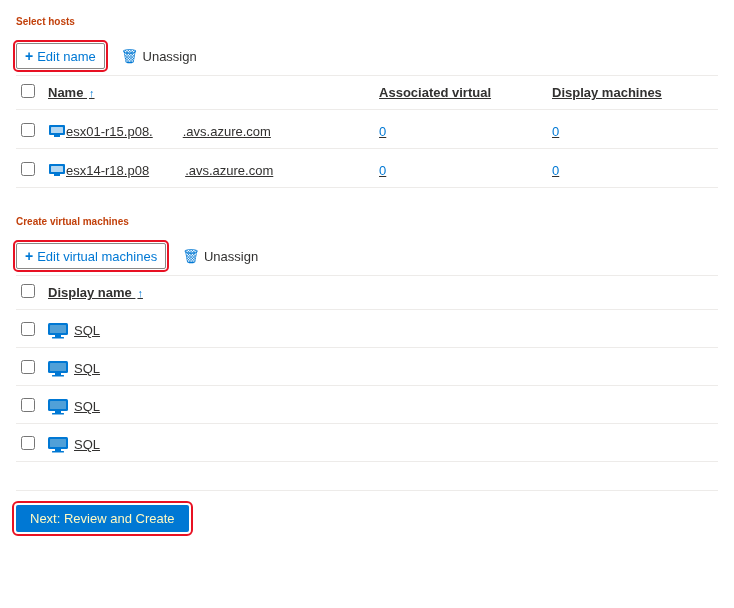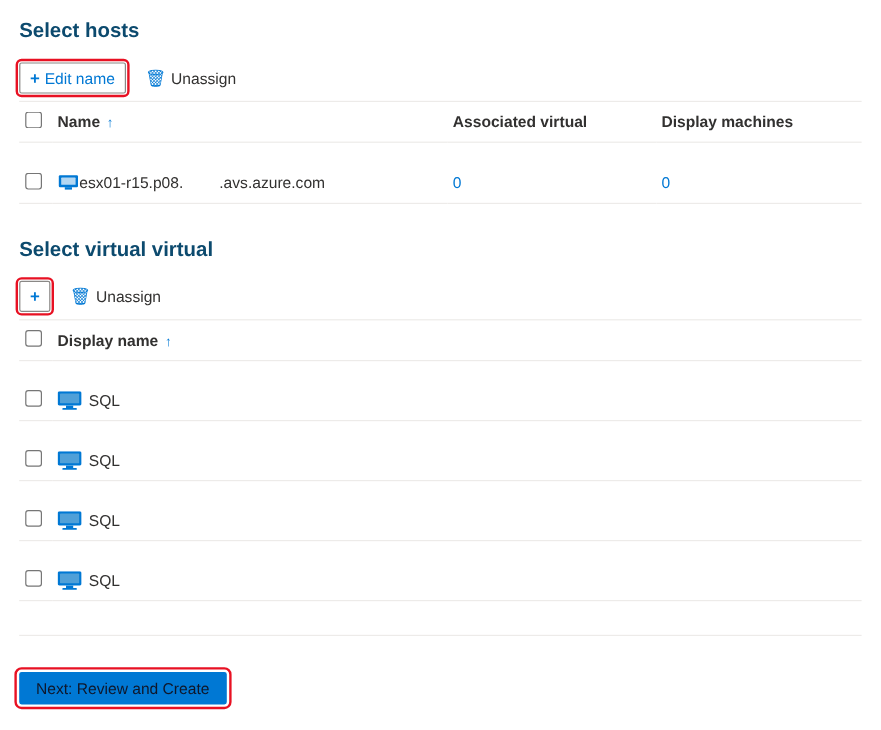--- a/index.html
+++ b/index.html
@@ -7,23 +7,23 @@
       font-family: 'Segoe UI', Arial, sans-serif;
       font-size: 13px;
       color: #323130;
       background: #fff;
       padding: 16px;
       width: 734px;
       min-height: 608px;
     }
     .section-title {
       font-weight: 600;
-      font-size: 17px;
+      font-size: 10px;
       margin-bottom: 10px;
-      color: #0c4a6e;
+      color: #c2410c;
     }
     .toolbar {
       display: flex;
       align-items: center;
       gap: 8px;
       padding: 6px 0;
       border-bottom: 1px solid #edebe9;
       margin-bottom: 0;
     }
     .toolbar-btn {
@@ -59,36 +59,37 @@
       font-size: 13px;
     }
     .unassign-btn .trash-icon {
       color: #0078d4;
       font-size: 14px;
     }
     table {
       width: 100%;
       border-collapse: collapse;
       margin-top: 0;
+      text-decoration: underline;
     }
     thead tr {
       border-bottom: 1px solid #edebe9;
     }
     thead th {
       padding: 8px 8px 8px 4px;
       text-align: left;
       font-weight: 600;
       font-size: 13px;
       color: #323130;
     }
     tbody tr {
       border-bottom: 1px solid #edebe9;
     }
     tbody td {
-      padding: 24px 8px 8px 4px;
+      padding: 12px 8px 8px 4px;
       font-size: 13px;
       color: #323130;
     }
     .sort-arrow {
       color: #0078d4;
       margin-left: 2px;
       font-size: 11px;
     }
     .checkbox-cell {
       width: 28px;
@@ -108,28 +109,27 @@
     }
     .section-gap {
       margin-top: 28px;
       margin-bottom: 10px;
     }
     .next-btn {
       display: inline-flex;
       align-items: center;
       padding: 6px 14px;
       background: #0078d4;
-      color: #0f172a;
+      color: #fef9c3;
       border: none;
       border-radius: 2px;
       font-size: 13px;
       cursor: pointer;
       outline: 2px solid #e81123;
       outline-offset: 2px;
-      margin-top: 16px;
     }
     .footer-bar {
       margin-top: 28px;
       padding-top: 14px;
       border-top: 1px solid #edebe9;
     }
     
     .host-svg { color: #0078d4; }
     
   </style>
@@ -179,30 +179,53 @@
             <span style="margin-left:30px;">.avs.azure.com</span>
           </div>
         </td>
         <td>
           <span class="link-blue">0</span>
         </td>
         <td>
           <span class="link-blue">0</span>
         </td>
       </tr>
+      <tr>
+        <td class="checkbox-cell">
+          <input type="checkbox" style="">
+        </td>
+        <td>
+          <div class="host-cell">
+            <svg class="host-svg" width="18" height="18" viewBox="0 0 18 18" fill="none" xmlns="http://www.w3.org/2000/svg">
+              <rect x="1" y="3" width="16" height="10" rx="1" fill="#0078d4"></rect>
+              <rect x="3" y="5" width="12" height="6" rx="0.5" fill="#fff" opacity="0.7"></rect>
+              <rect x="6" y="13" width="6" height="2" fill="#0078d4"></rect>
+            </svg>
+            <span>esx14-r18.p08</span>
+            <span style="margin-left:36px;">.avs.azure.com</span>
+          </div>
+        </td>
+        <td>
+          <span class="link-blue">0</span>
+        </td>
+        <td>
+          <span class="link-blue">0</span>
+        </td>
+      </tr>
     </tbody>
   </table>
 </div>
 
 <div class="section-gap">
-  <div class="section-title">Select virtual virtual</div>
+  <div class="section-title">Create virtual machines</div>
 
   <div class="toolbar">
     <button class="toolbar-btn highlighted">
       <span class="btn-icon">+</span>
+      <span>Edit virtual machines</span>
     </button>
     <button class="unassign-btn">
       <span class="trash-icon">🗑</span>
       <span>Unassign</span>
     </button>
   </div>
 
   <table>
     <thead>
       <tr>

